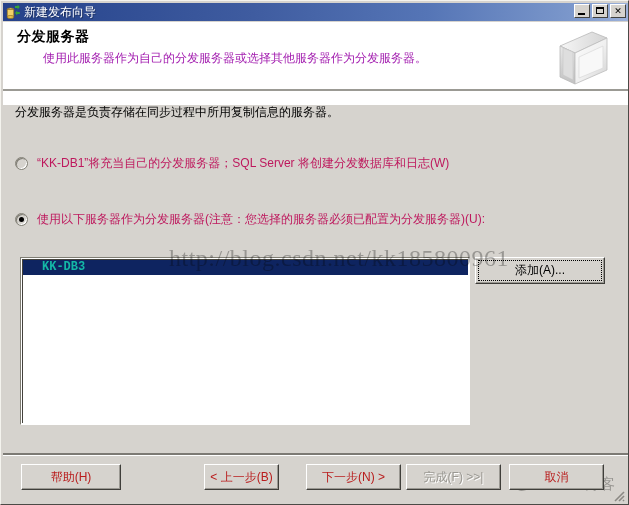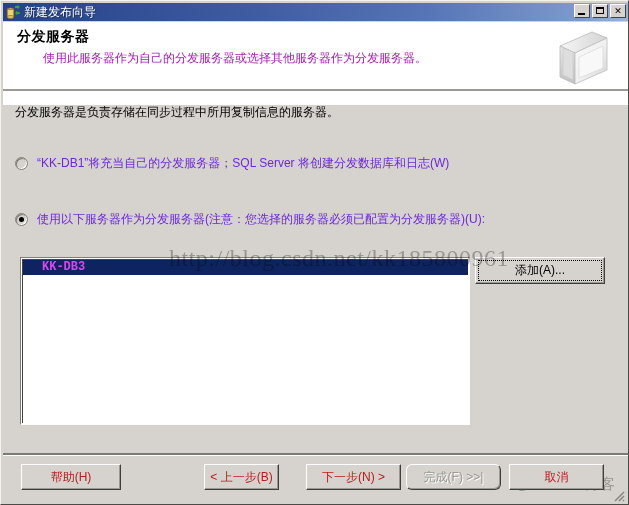--- a/index.html
+++ b/index.html
@@ -129,21 +129,21 @@
     left: 14px; top: 103px;
     font-size: 12px;
     color: #000;
   }
   .radio-row {
     position: absolute;
     left: 14px;
     display: flex;
     align-items: flex-start;
     font-size: 12px;
-    color: #6d28d9;
+    color: #be185d;
   }
   #radio-self { top: 155px; }
   #radio-other { top: 211px; }
   .radio-mark {
     width: 13px; height: 13px;
     border-radius: 50%;
     background: #d6d3ce;
     border: 1px solid #848278;
     box-shadow: inset 1px 1px 0 #7f7d74, inset -1px -1px 0 #ffffff;
     position: relative;
@@ -190,21 +190,21 @@
     height: 15px;
     line-height: 15px;
     font-size: 12px;
     font-family: "Liberation Mono", "DejaVu Sans Mono", monospace;
     padding-left: 2px;
     color: #000;
     white-space: nowrap;
   }
   .list-item.selected {
     background: #0e2460;
-    color: #d946ef;
+    color: #14b8a6;
     font-weight: bold;
     padding-left: 19px;
   }
   
   #watermark-url {
     position: absolute;
     left: 168px; top: 244px;
     font-size: 24px;
     font-family: "Liberation Serif", "DejaVu Serif", serif;
     color: rgba(120,120,120,0.55);
@@ -248,21 +248,21 @@
     cursor: default;
     white-space: nowrap;
   }
   .btn.disabled {
     color: #9a9892;
     text-shadow: 1px 1px 0 #ffffff;
   }
   #btn-help     { left: 20px;  top: 463px; width: 100px; }
   #btn-back     { left: 203px; top: 463px; width: 75px; }
   #btn-next     { left: 305px; top: 463px; width: 95px; }
-  #btn-finish   { left: 405px; top: 463px; width: 95px; border-radius: 6px; }
+  #btn-finish   { left: 405px; top: 463px; width: 95px; }
   #btn-cancel   { left: 508px; top: 463px; width: 95px; }
   #btn-add {
     position: absolute;
     left: 474px; top: 256px;
     width: 130px; height: 27px;
     background: #d6d3ce;
     border-top: 1px solid #ffffff;
     border-left: 1px solid #ffffff;
     border-right: 1px solid #3f3e3a;
     border-bottom: 1px solid #3f3e3a;

